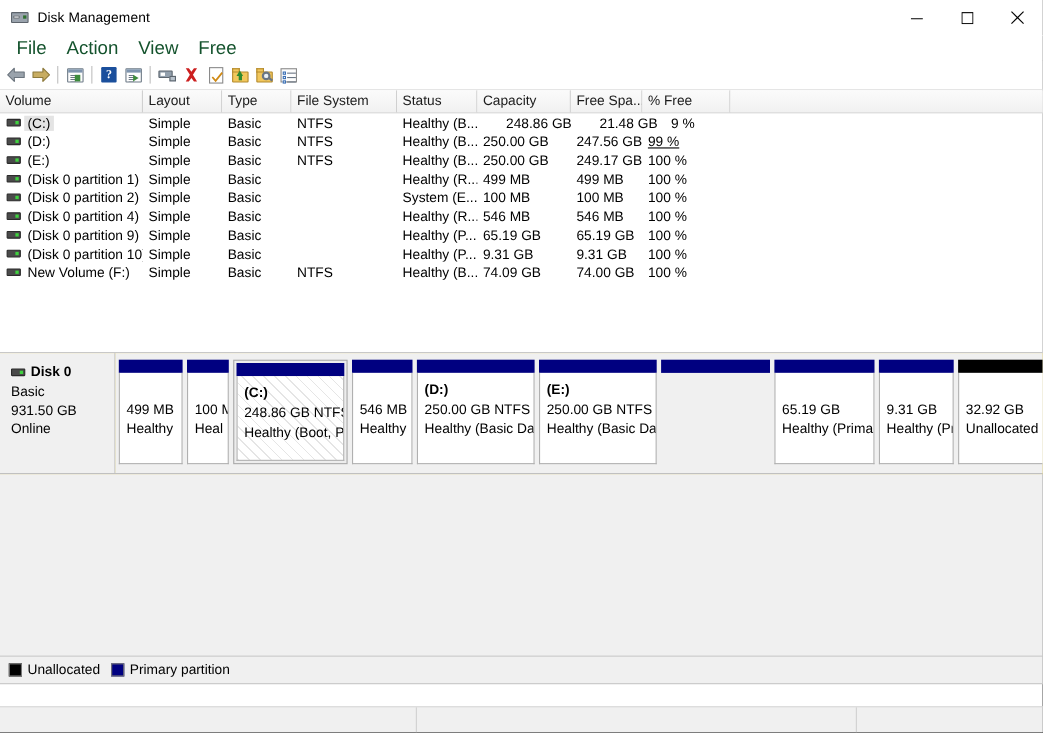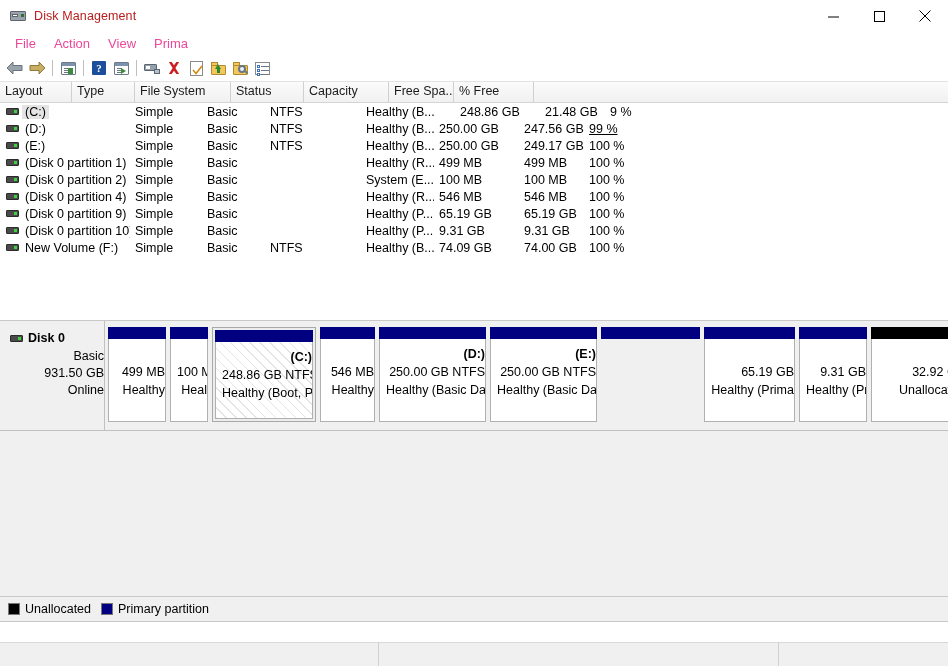--- a/index.html
+++ b/index.html
@@ -54,21 +54,21 @@
     box-sizing: border-box;
   }
   .title-icon .led {
     position: absolute;
     right: 2px; top: 6px;
     width: 3px; height: 3px;
     background: #2f6f2f;
   }
   .title-text {
     font-size: 12.5px;
-    color: #b91c1c;
+    color: #000000;
     letter-spacing: 0.1px;
   }
   .winbtns {
     position: absolute;
     right: 0; top: 0;
     height: 32px;
     display: flex;
   }
   .winbtn {
     width: 46px;
@@ -82,22 +82,22 @@
   
   .menubar {
     height: 22px;
     display: flex;
     align-items: center;
     padding-left: 6px;
     background: #ffffff;
   }
   .menu-item {
     padding: 2px 9px;
-    font-size: 13px;
-    color: #ec4899;
+    font-size: 17px;
+    color: #14532d;
     line-height: 16px;
   }
 
   
   .toolbar {
     height: 26px;
     background: #ffffff;
     display: flex;
     align-items: center;
     padding-left: 4px;
@@ -298,21 +298,20 @@
     height: 275px;
     background: #f0f0f0;
     overflow: hidden;
     border-bottom: 1px solid #c8c8c8;
   }
   .disk-block {
     display: flex;
     background: #fde047;
     border-bottom: 1px solid #c0c0c0;
     box-sizing: border-box;
-    text-align: right;
   }
   .disk-info {
     width: 105px;
     flex: none;
     background: #f0f0f0;
     border-right: 1px solid #c0c0c0;
     box-sizing: border-box;
     padding: 9px 0 0 10px;
     font-size: 12.5px;
     line-height: 17px;
@@ -474,21 +473,21 @@
             <line x1="11.5" y1="0.5" x2="0.5" y2="11.5" stroke="#000" stroke-width="1"></line>
           </svg>
       </div>
     </div>
   </div>
 
   <div class="menubar">
     <div class="menu-item">File</div>
     <div class="menu-item">Action</div>
     <div class="menu-item">View</div>
-    <div class="menu-item">Prima</div>
+    <div class="menu-item">Free</div>
   </div>
 
   <div class="toolbar">
     <div class="tb-btn">
       <svg width="18" height="14" viewBox="0 0 18 14">
         <path d="M7 1 L1 7 L7 13 L7 9.5 L16 9.5 L16 4.5 L7 4.5 Z" fill="#9aa3ac" stroke="#6b747d" stroke-width="1" stroke-linejoin="round"></path>
       </svg>
     </div>
     <div class="tb-btn">
       <svg width="18" height="14" viewBox="0 0 18 14">
@@ -557,20 +556,21 @@
         <div class="c" style="top:6px"></div>
           <div class="l" style="top:7px"></div>
         <div class="c" style="top:10px"></div>
           <div class="l" style="top:11px"></div>
       </div>
     </div>
   </div>
 
   <div class="vol-pane">
     <div class="vol-header">
+      <div class="vh-cell" style="width:130px">Volume</div>
       <div class="vh-cell" style="width:72px">Layout</div>
       <div class="vh-cell" style="width:63px">Type</div>
       <div class="vh-cell" style="width:96px">File System</div>
       <div class="vh-cell" style="width:73px">Status</div>
       <div class="vh-cell" style="width:85px">Capacity</div>
       <div class="vh-cell" style="width:65px">Free Spa...</div>
       <div class="vh-cell" style="width:80px">% Free</div>
       <div class="vh-cell last"></div>
     </div>
     <div class="vol-rows" id="vol-rows">

